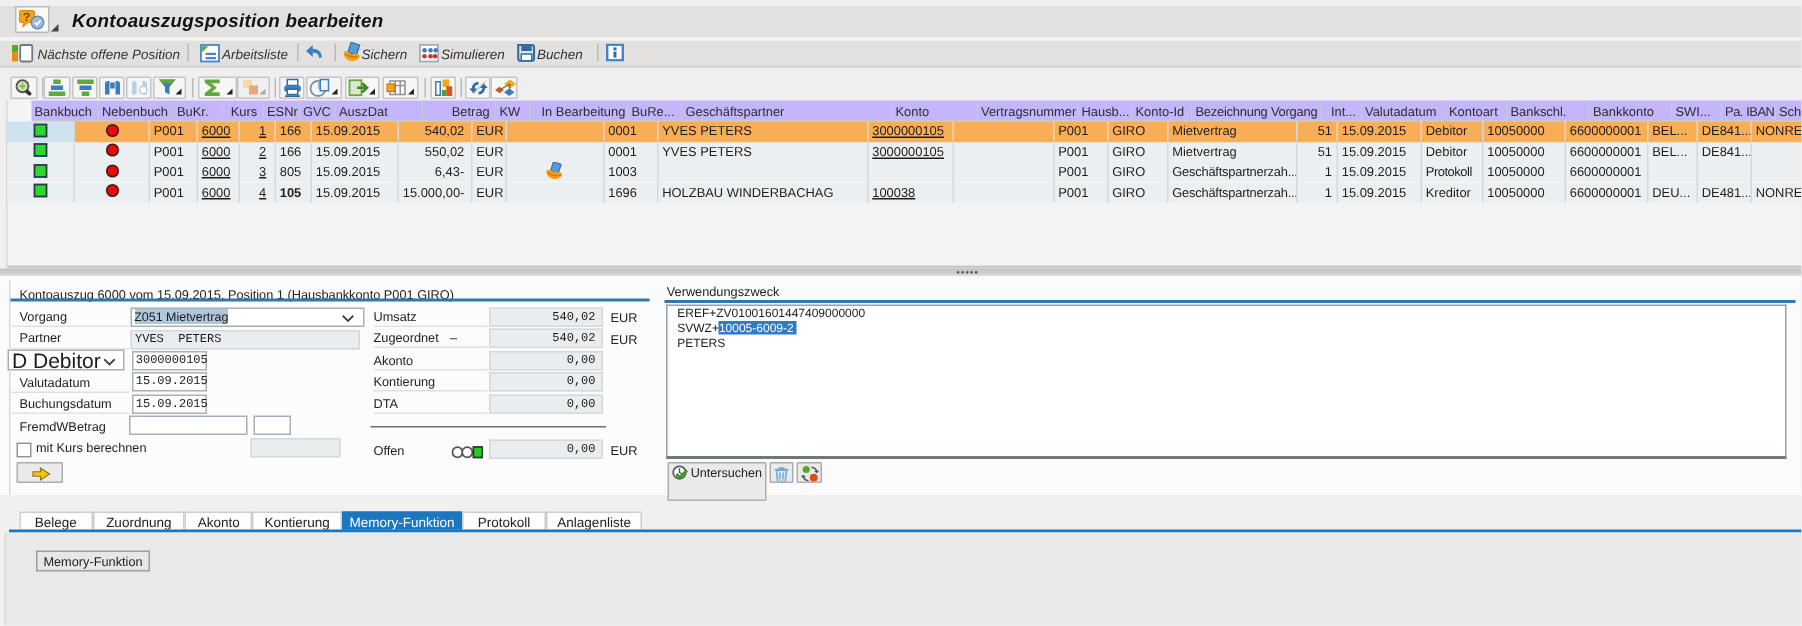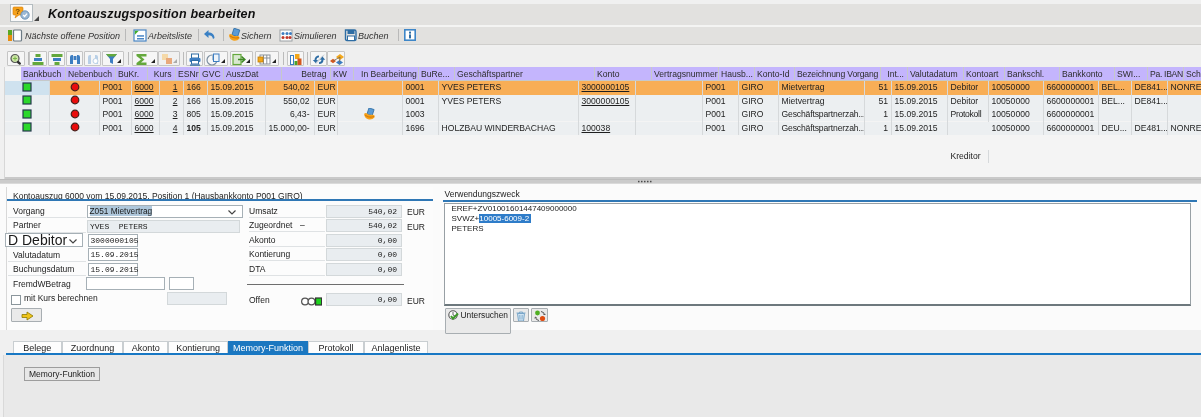--- a/index.html
+++ b/index.html
@@ -351,21 +351,21 @@
 <div class="rc" style="left:333px;width:65px;"></div>
 <div class="rc" style="left:398px;width:36px;">1696</div>
 <div class="rc" style="left:434px;width:140px;">HOLZBAU WINDERBACHAG</div>
 <div class="rc lnk" style="left:574px;width:57px;">100038</div>
 <div class="rc" style="left:631px;width:67px;"></div>
 <div class="rc" style="left:698px;width:36px;">P001</div>
 <div class="rc" style="left:734px;width:40px;">GIRO</div>
 <div class="rc" style="left:774px;width:85.5px;"><span style="letter-spacing:-0.15px">Geschäftspartnerzah...</span></div>
 <div class="rc" style="left:859.5px;width:27.5px;text-align:right;padding-right:3px;">1</div>
 <div class="rc" style="left:887px;width:56px;">15.09.2015</div>
-<div class="rc" style="left:943px;width:41px;margin-top:28px;">Kreditor</div>
+<div class="rc" style="left:943px;width:41px;">Kreditor</div>
 <div class="rc" style="left:984px;width:55px;">10050000</div>
 <div class="rc" style="left:1039px;width:55px;">6600000001</div>
 <div class="rc" style="left:1094px;width:33px;">DEU...</div>
 <div class="rc" style="left:1127px;width:36px;">DE481...</div>
 <div class="rc" style="left:1163px;width:34px;">NONREF</div>
 </div>
 <div id="gridbottom"></div>
 </div>
 <div class="abs" id="splitter">
     <svg width="1201" height="5" viewBox="0 0 1201 5" style="display:block">

